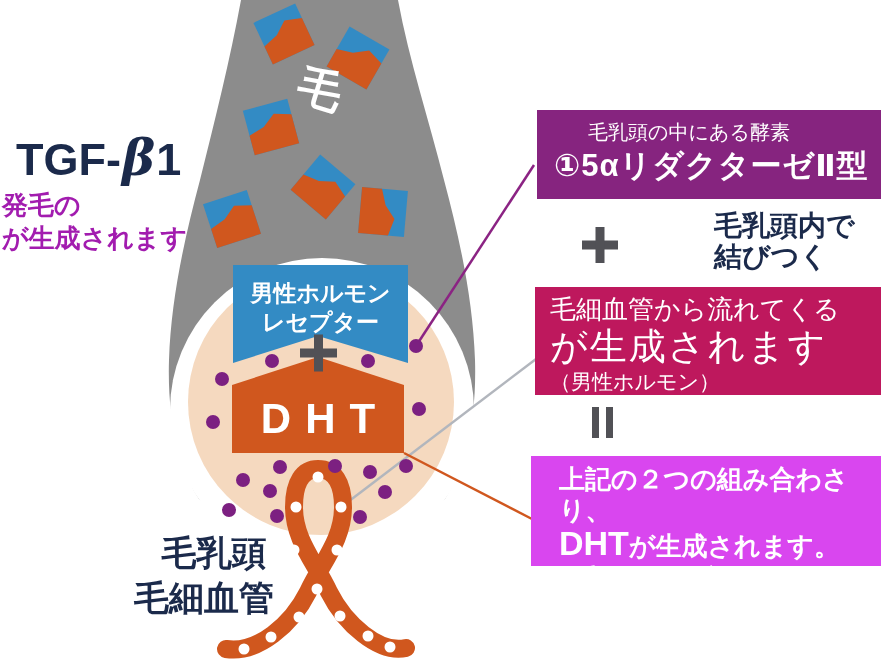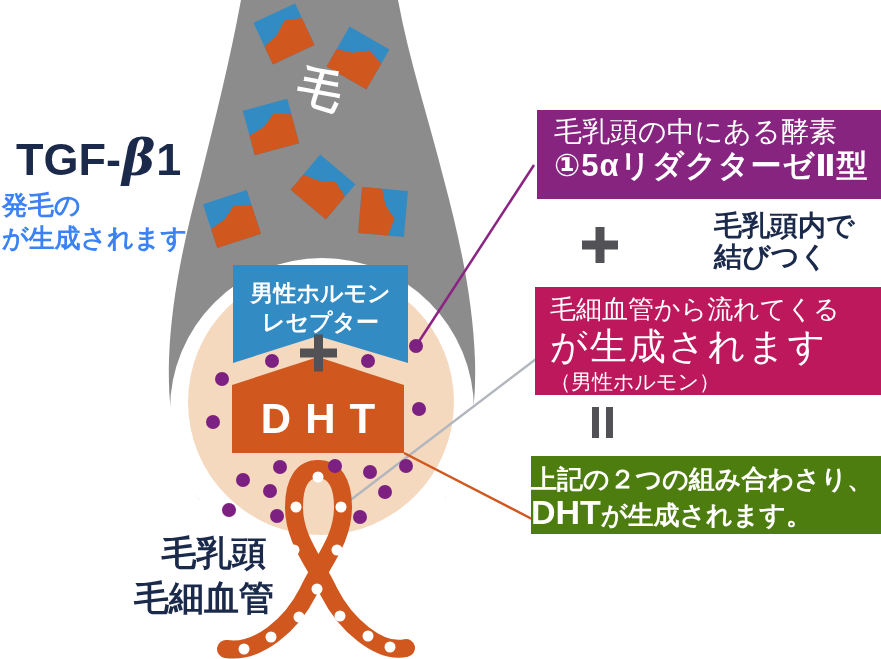--- a/index.html
+++ b/index.html
@@ -7,49 +7,49 @@
     position:relative; width:881px; height:659px; background:#ffffff; overflow:hidden;
     font-family:"Liberation Sans","DejaVu Sans",sans-serif;
   }
   .abs { position:absolute; }
   svg.diagram { position:absolute; left:0; top:0; }
 
   
   .tgf-block { left:2px; top:134px; }
   .tgf-title { display:flex; align-items:baseline; color:#1b2a4b; font-weight:bold; font-size:45px; line-height:48px;margin-left:14px; }
   .tgf-beta { font-family:"DejaVu Serif",serif; font-style:italic; font-size:50px; font-weight:bold; margin:0 1px; }
-  .tgf-sub { color:#3b82f6; font-weight:bold; font-size:26px; line-height:33px; margin-top:5px; }
+  .tgf-sub { color:#a21caf; font-weight:bold; font-size:26px; line-height:33px; margin-top:5px; }
 
   
   .hair-label { left:282px; top:60px; width:76px; text-align:center; color:#ffffff;
                 font-weight:bold; font-size:44px; transform:rotate(17deg); }
   .receptor-label { left:233px; top:279px; width:175px; text-align:center; color:#ffffff;
                     font-weight:bold; font-size:23px; line-height:29px; }
   .dht-label { left:232px; top:395px; width:172px; text-align:center; color:#ffffff;
                font-weight:bold; font-size:42px; letter-spacing:14px; text-indent:14px; }
 
   .papilla-label   { left:134px; top:530px; width:160px; text-align:center; color:#1b2a4b; font-weight:bold; font-size:35px; }
   .capillary-label { left:134px; top:575px; width:160px; text-align:left; color:#1b2a4b; font-weight:bold; font-size:35px; }
 
   
   .enzyme-box { left:537px; top:110px; right:0; height:89px; background:#86247f; color:#ffffff;
                 padding:9px 0 0 17px; box-sizing:border-box; }
-  .enzyme-l1 { font-size:28px; line-height:26px; }
+  .enzyme-l1 { font-size:20px; line-height:26px;margin-left:34px; }
   .enzyme-l2 { font-size:31px; font-weight:bold; line-height:42px; letter-spacing:1px; }
 
   .binding-note { left:714px; top:210px; color:#1b2a4b; font-weight:bold; font-size:28px; line-height:31px; }
 
   .testo-box { left:535px; top:287px; right:0; height:108px; background:#be185d; color:#ffffff;
                padding:7px 0 0 15px; box-sizing:border-box; }
   .testo-l1 { font-size:26px; line-height:30px; }
   .testo-l2 { font-size:37px; line-height:46px; letter-spacing:2px; }
   .testo-l3 { font-size:21px; line-height:23px; }
 
-  .result-box { left:531px; top:456px; right:0; height:78px; background:#4d7c0f; color:#ffffff;
-                padding:8px 0 0 0; box-sizing:border-box; }
+  .result-box { left:531px; top:456px; right:0; height:110px; background:#d946ef; color:#ffffff;
+                padding:8px 0 0 28px; box-sizing:border-box; }
   .result-l1 { font-size:26px; font-weight:bold; line-height:31px; }
   .result-l2 { font-size:26px; font-weight:bold; line-height:34px; }
   .result-l2 .strong { font-size:34px; }
   .result-l3 { font-size:20px; line-height:25px; }
 </style>
 </head>
 <body>
 
 <div class="stage">
 

